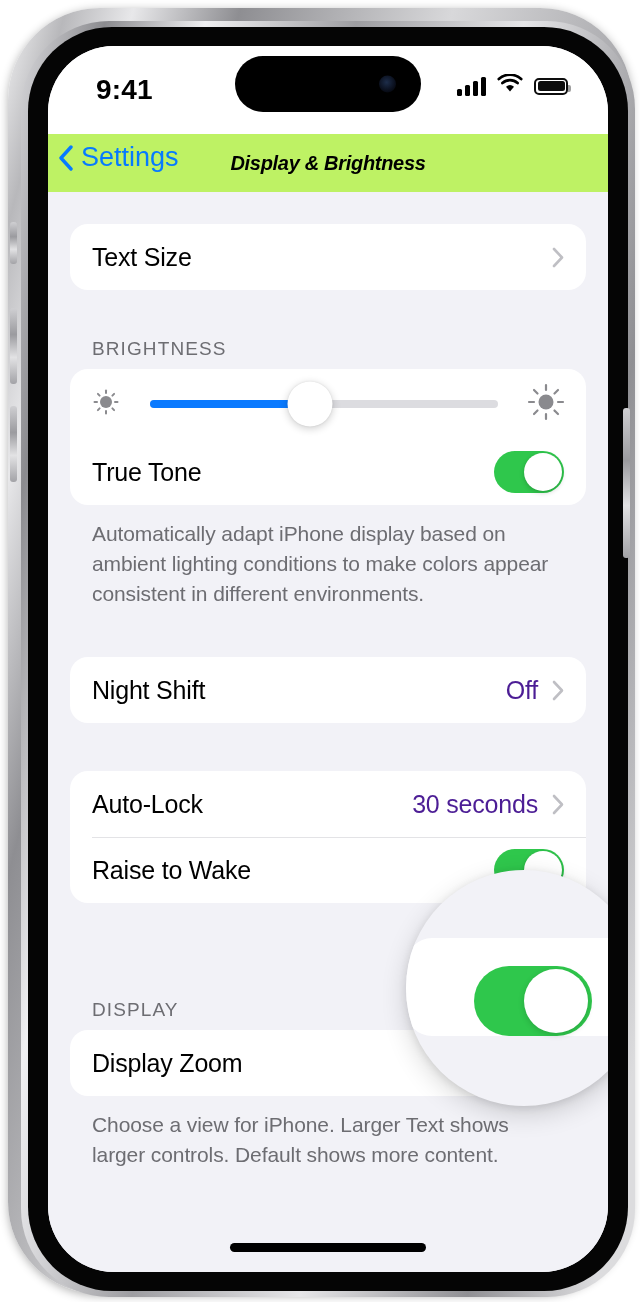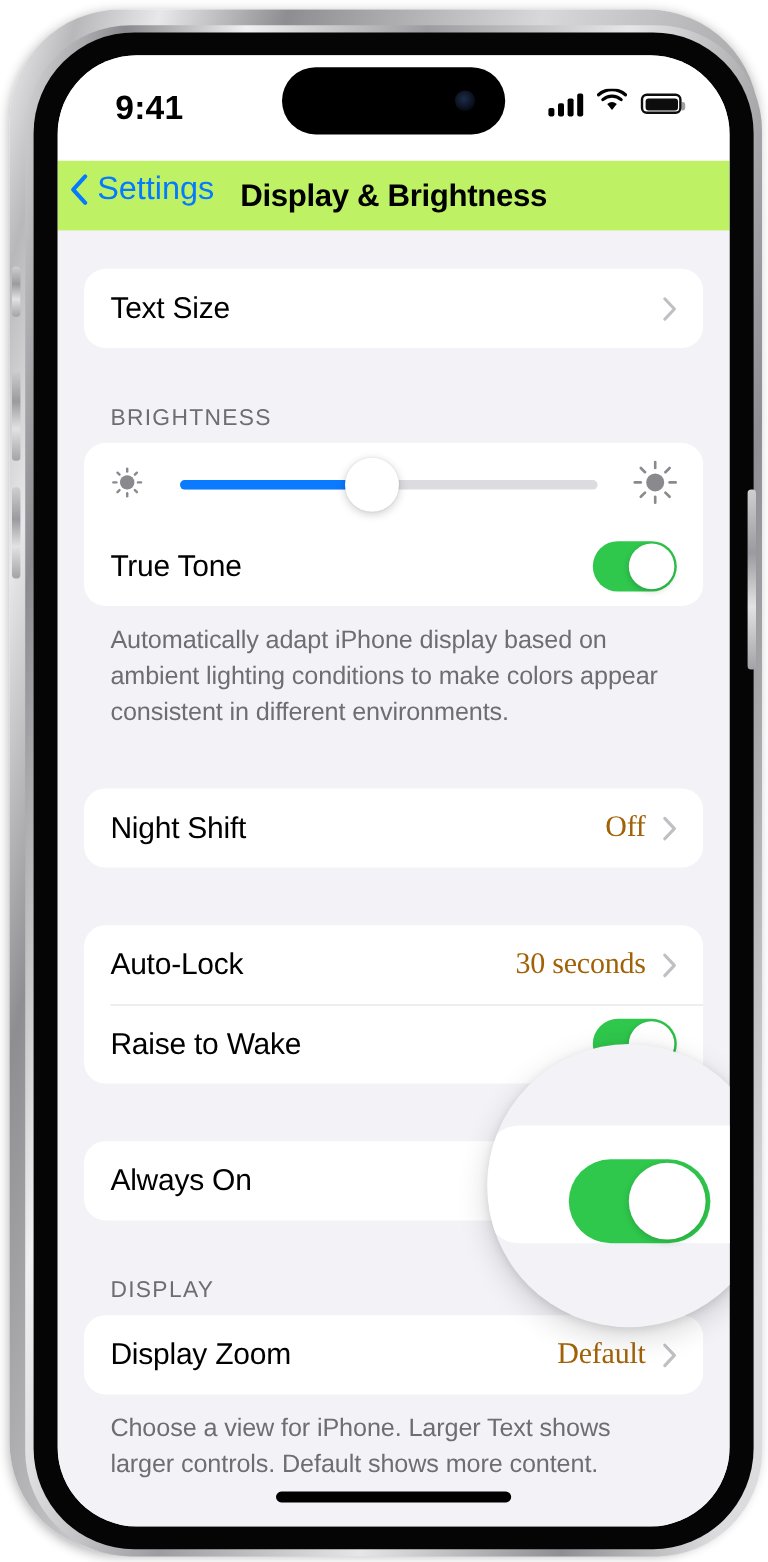--- a/index.html
+++ b/index.html
@@ -159,24 +159,25 @@
   .chev-back {
     width: 16px; height: 26px;
     display: inline-block;
   }
   .nav-title {
     position: absolute;
     left: 0; top: 0;
     width: 100%;
     text-align: center;
     line-height: 58px;
-    font-size: 26px;
+    font-size: 20px;
     font-weight: bold;
     color: #000;
     letter-spacing: -.3px;
+    font-style: italic;
   }
 
   
   .content {
     position: absolute;
     left: 0; top: 146px;
     width: 560px;
     height: 1080px;
     background: #f2f2f7;
   }
@@ -208,23 +209,22 @@
     letter-spacing: -.2px;
   }
   .row-right {
     margin-left: auto;
     display: flex;
     align-items: center;
     gap: 14px;
   }
   .row-value {
     font-size: 25px;
-    color: #a16207;
+    color: #4c1d95;
     letter-spacing: -.2px;
-    font-family: Liberation Serif, serif;
   }
   .chev {
     width: 12px; height: 21px;
     flex: 0 0 auto;
   }
 
   .sec-header {
     font-size: 19px;
     color: #6d6d72;
     letter-spacing: 1.1px;
@@ -512,30 +512,20 @@
             <span class="row-label">Raise to Wake</span>
             <span class="row-right">
               <span class="switch on" style="background: rgb(47, 199, 76);">
                   <span class="knob"></span>
                 </span>
             </span>
           </div>
         </div>
 
         <div class="gap-lg"></div>
-        <div class="group">
-          <div class="row">
-            <span class="row-label">Always On</span>
-            <span class="row-right">
-              <span class="switch on" style="background: rgb(47, 199, 76);">
-                  <span class="knob"></span>
-                </span>
-            </span>
-          </div>
-        </div>
 
         <div class="gap-lg"></div>
         <div class="sec-header">DISPLAY</div>
         <div class="group">
           <div class="row">
             <span class="row-label">Display Zoom</span>
             <span class="row-right">
               <span class="row-value">Default</span>
               <span class="chev">
                 <svg width="12" height="21" viewBox="0 0 12 21">

